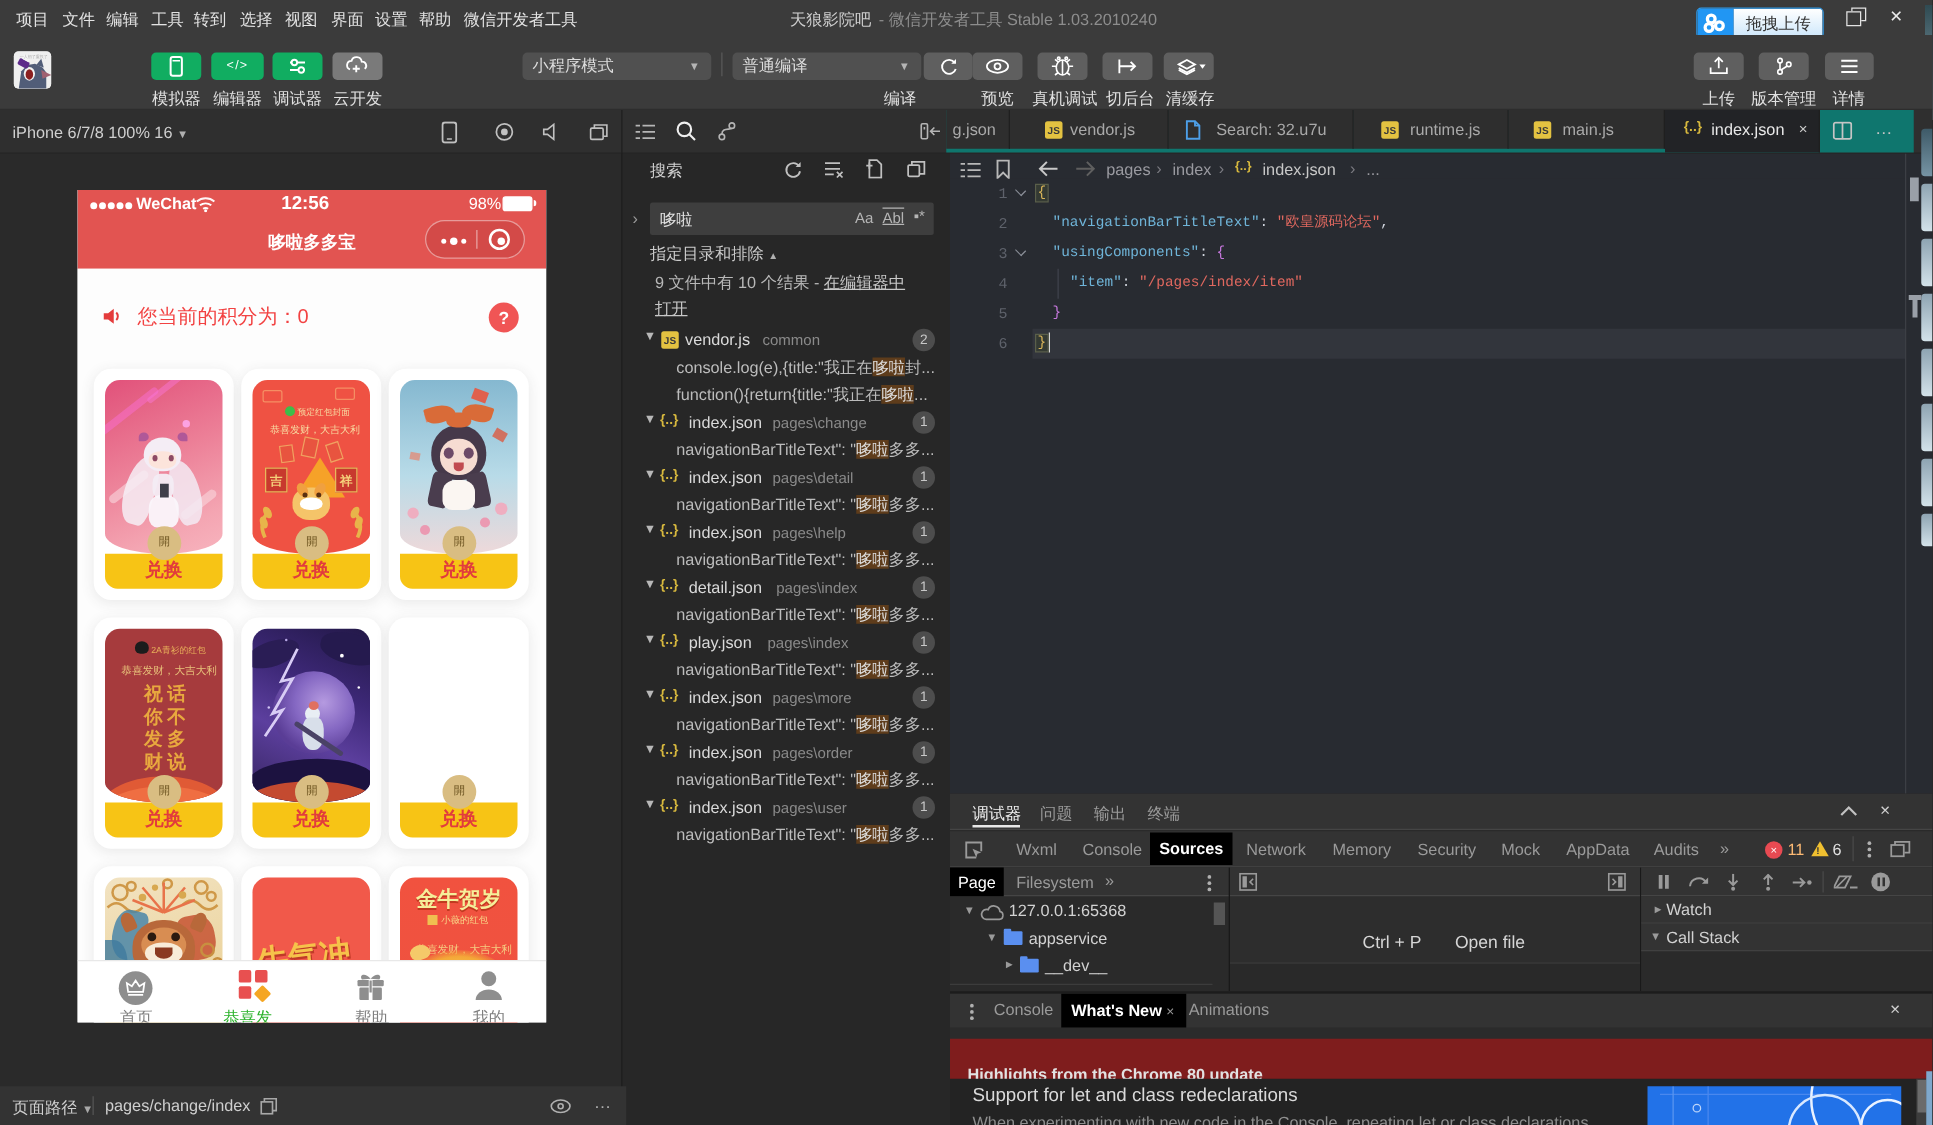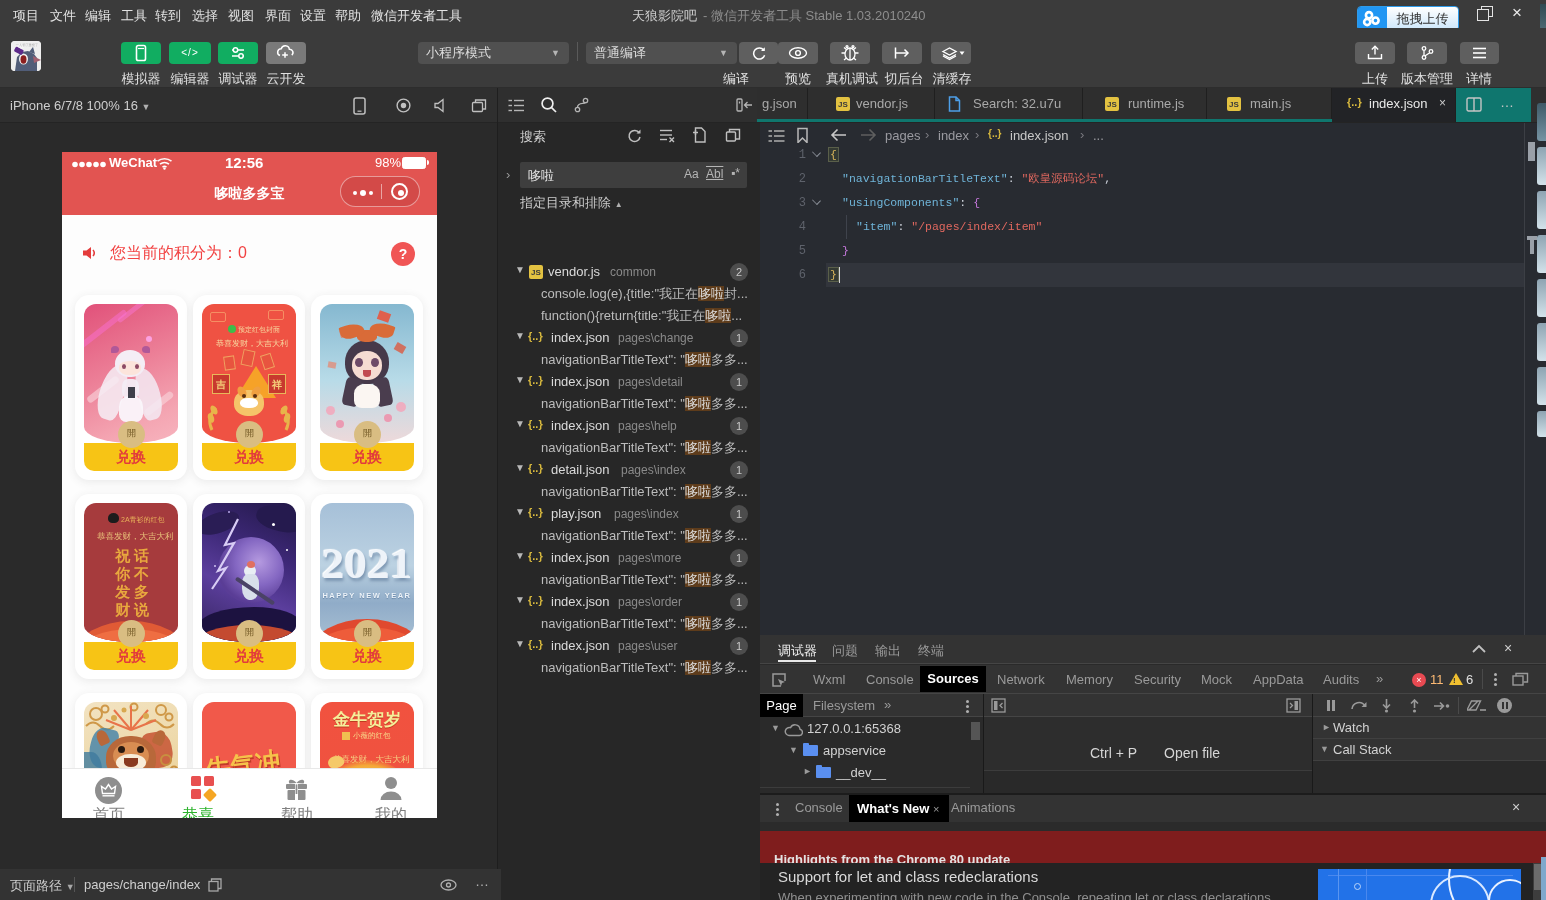--- a/index.html
+++ b/index.html
@@ -44,21 +44,21 @@
   #simarea { left:0; top:123px; width:497px; height:746px; background:#2a2a2a; }
   #phone { position:absolute; left:62px; top:29px; width:375px; height:666px; background:#ffffff; overflow:hidden; }
   #phead { position:absolute; left:0; top:0; width:375px; height:63px; background:#e25451; }
   .cdot { position:absolute; width:4px; height:4px; border-radius:50%; background:#fff; }
   .cdot.big { width:6px; height:6px; }
   .card { position:absolute; width:112px; height:185px; background:#fff; border-radius:14px; box-shadow:0 2px 10px rgba(60,60,60,0.10); }
   .cimg { position:absolute; left:9px; top:9px; width:94px; height:139px; border-radius:12px 12px 50% 50% / 12px 12px 16px 16px; overflow:hidden; }
   .ccoin { position:absolute; left:43px; top:126px; width:27px; height:27px; border-radius:50%; background:#d9bd82; color:#6d5420; font-size:9px; text-align:center; line-height:24px; z-index:3; }
   .cyellow { position:absolute; left:9px; top:148px; width:94px; height:28px; border-radius:0 0 10px 10px; background:#f7c415; color:#e23c3c; font-weight:bold; font-size:15px; text-align:center; line-height:27px; }
   #ptabbar { left:0; top:616px; width:375px; height:50px; background:#ffffff; border-top:1px solid #e8e8e8; z-index:5; }
-  .ptlabel { position:absolute; top:36px; font-size:16px; width:46px; text-align:center; }
+  .ptlabel { position:absolute; top:36px; font-size:13px; width:46px; text-align:center; }
   
   #searchpanel { left:497px; top:123px; width:263px; height:777px; background:#272727; color:#cccccc; font-size:13px; }
   #searchpanel { border-left:1px solid #1e1e1e; }
   .sfile { position:absolute; left:0; width:263px; height:22px; }
   .sfile .tw { position:absolute; left:17px; top:3px; color:#b8b8b8; font-size:10px; }
   .sfile .jsq { position:absolute; left:31px; top:4px; width:14px; height:14px; background:#e3c241; border-radius:2px; color:#3a3a3a; font-size:8px; font-weight:bold; text-align:center; line-height:15px; }
   .sfile .jbr { position:absolute; left:30px; top:3px; color:#d8b93e; font-size:11px; font-weight:bold; }
   .sfile .fn { position:absolute; top:3px; color:#dadada; font-size:13px; }
   .sfile .fp { position:absolute; top:4px; color:#8a8a8a; font-size:12px; }
   .sfile .bdg { position:absolute; left:232px; top:2px; width:18px; height:18px; background:#4d4d4d; border-radius:50%; color:#c8c8c8; font-size:11px; text-align:center; line-height:18px; }
@@ -188,21 +188,21 @@
           </g>
         </svg></div>
     <div class="gbtn" style="left:931px;"><svg width="40" height="22" viewBox="0 0 40 22">
           <g fill="none" stroke="#fff" stroke-width="1.4">
             <path d="M12 9.5 L18.5 6 L25 9.5 L18.5 13 Z"></path>
             <path d="M12 12.5 L18.5 16 L25 12.5"></path>
             <path d="M12 15.5 L18.5 19 L25 15.5" transform="translate(0,-1.5)"></path>
           </g>
           <path d="M28.5 9.5 h5 l-2.5 3.5 z" fill="#fff"></path>
         </svg></div>
-    <div class="tlabel" style="left:708px">编译</div>
+    <div class="tlabel" style="left:692px">编译</div>
     <div class="tlabel" style="left:770px">预览</div>
     <div class="tlabel" style="left:822px; width:60px;">真机调试</div>
     <div class="tlabel" style="left:882px; width:44px;">切后台</div>
     <div class="tlabel" style="left:930px; width:44px;">清缓存</div>
     <div class="gbtn" style="left:1355px;"><svg width="40" height="22" viewBox="0 0 40 22">
           <g fill="none" stroke="#fff" stroke-width="1.4">
             <path d="M13.5 12 v4.5 h13 V12"></path>
             <line x1="20" y1="4.5" x2="20" y2="12.5"></line>
             <path d="M16.8 7.5 L20 4.2 L23.2 7.5"></path>
           </g>
@@ -465,26 +465,20 @@
         <div class="abs" style="left:-8px; top:122px; width:110px; height:26px; border-radius:50% 50% 0 0/ 75% 75% 0 0; background:#c44a30;"></div>
         <div class="abs" style="left:70px; top:20px; width:3px; height:3px; border-radius:50%; background:#fff;"></div>
         <div class="abs" style="left:84px; top:46px; width:2px; height:2px; border-radius:50%; background:#fff;"></div>
         <div class="abs" style="left:12px; top:62px; width:2px; height:2px; border-radius:50%; background:#cfc3f2;"></div>
         <div class="abs" style="left:26px; top:8px; width:2px; height:2px; border-radius:50%; background:#b9a8e8;"></div>
       </div>
       <div class="ccoin">開</div>
           <div class="cyellow">兑换</div>
     </div>
     <div class="card" style="left:249px; top:342px;">
-      <div class="cimg" style="background:linear-gradient(180deg,#a6c0d8 0%,#bcd2e2 45%,#90acc8 72%,#a8c0d4 100%);">
-        <div class="abs" style="left:0px; top:36px; width:94px; height:50px; font-size:42px; font-weight:bold; color:#eef3f9; text-align:center; line-height:50px; text-shadow:1px 3px 3px #7a94b0, -1px -1px 1px #ffffff; transform:scaleX(1.08); font-family:'Liberation Serif',serif;">2021</div>
-        <div class="abs" style="left:0px; top:88px; width:94px; text-align:center; font-size:7.5px; font-weight:bold; letter-spacing:1.5px; color:#ecf2f8; text-shadow:0 1px 1px #6a88a8;">HAPPY NEW YEAR</div>
-        <div class="abs" style="left:-8px; top:116px; width:110px; height:42px; border-radius:50% 50% 0 0/ 75% 75% 0 0; background:#e0492f;"></div>
-        <div class="abs" style="left:-4px; top:124px; width:102px; height:32px; border-radius:50% 50% 0 0/ 70% 70% 0 0; background:#ee5c3a;"></div>
-      </div>
       <div class="ccoin">開</div>
           <div class="cyellow">兑换</div>
     </div>
 
     <div class="card" style="left:13px; top:541px;">
       <div class="cimg" style="background:linear-gradient(160deg,#f2e3c2 0%,#ecd5a0 60%,#e6c684 100%);">
         <svg class="abs" style="left:0; top:0;" width="94" height="66" viewBox="0 0 94 66">
               <g fill="none" stroke="#cf9848" stroke-width="2">
                 <circle cx="12" cy="12" r="6"></circle>
                 <circle cx="21" cy="7" r="3.5"></circle>
@@ -601,20 +595,21 @@
         </g>
       </svg>
     <span class="abs" style="left:8px; top:44px; color:#9a9a9a; font-size:13px;">›</span>
     <div class="abs" style="left:22px; top:39px; width:227px; height:26px; background:#3e3e3e; border-radius:2px;">
       <span class="abs" style="left:8px; top:5px; color:#e2e2e2;">哆啦</span>
       <span class="abs" style="left:164px; top:5px; color:#b5b5b5; font-size:12px;">Aa</span>
       <span class="abs" style="left:186px; top:5px; color:#b5b5b5; font-size:12px; text-decoration:underline overline;">Abl</span>
       <span class="abs" style="left:211px; top:4px; color:#b5b5b5; font-size:12px;">▪*</span>
     </div>
     <span class="abs" style="left:22px; top:71px; color:#cccccc;">指定目录和排除 <span style="font-size:8px; color:#b0b0b0;">▲</span></span>
+    <div class="abs" style="left:26px; top:92px; color:#b8b8b8; width:207px; line-height:21px;">9 文件中有 10 个结果 - <span style="text-decoration:underline; color:#c8c8c8;">在编辑器中打开</span></div>
 
     <div class="sfile" style="top:138px;">
         <span class="tw">▼</span>
         <span class="jsq">JS</span>
         <span class="fn" style="left:50px;">vendor.js</span>
         <span class="fp" style="left:112px;">common</span>
         <span class="bdg">2</span>
       </div>
     <div class="smatch" style="top:160px;">console.log(e),{title:"我正在<span class="hl">哆啦</span>封...</div>
     <div class="smatch" style="top:182px;">function(){return{title:"我正在<span class="hl">哆啦</span>...</div>

